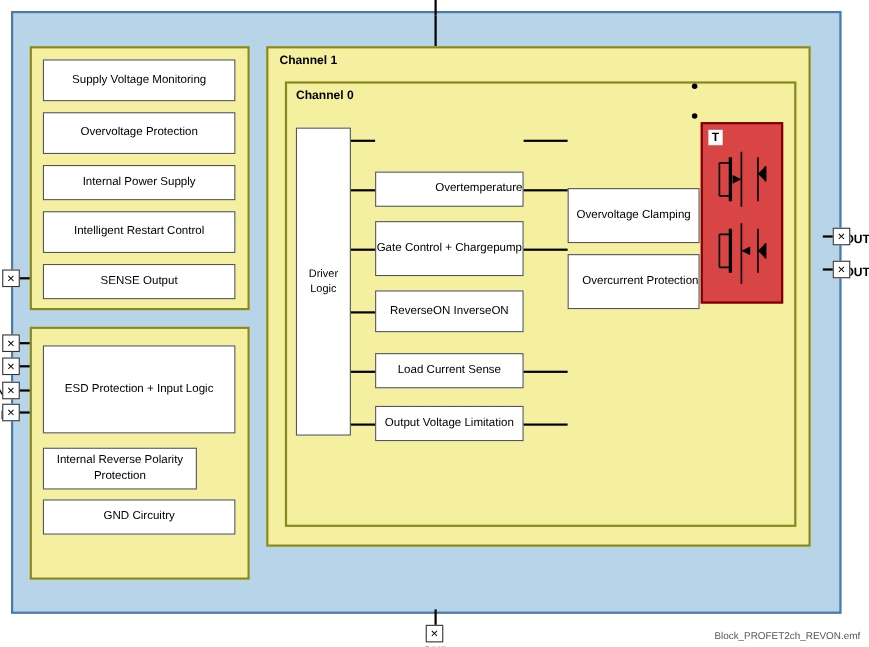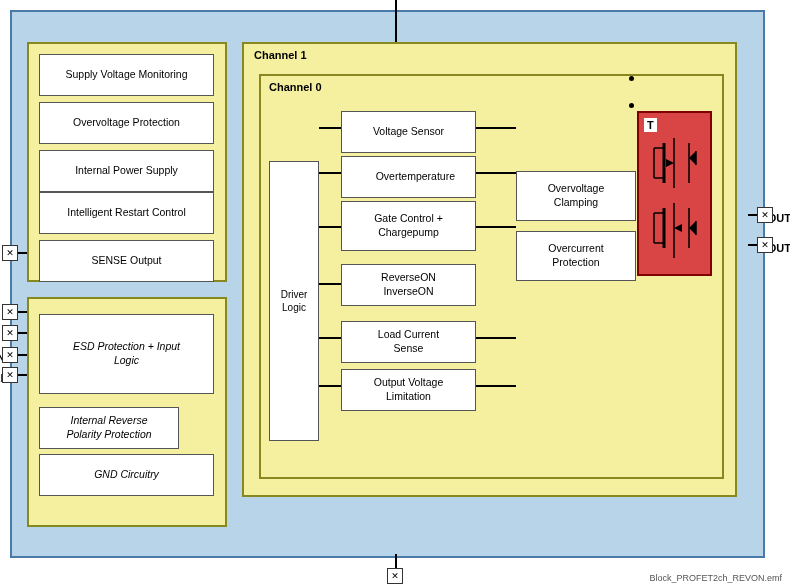--- a/index.html
+++ b/index.html
@@ -31,21 +31,21 @@
     .block {
       position: absolute;
       background: #fff;
       border: 1.5px solid #555;
       display: flex;
       align-items: center;
       justify-content: center;
       text-align: center;
       font-size: 10.5px;
       line-height: 1.3;
-      padding: 20px;
+      padding: 0;
     }
     .cross-box {
       width: 16px;
       height: 16px;
       border: 1.5px solid #333;
       background: #fff;
       display: inline-flex;
       align-items: center;
       justify-content: center;
       font-size: 9px;
@@ -106,21 +106,21 @@
       </div>
 
       <div class="block" style="top:196px; left:10px; width:175px; height:32px;">
         <span>SENSE Output</span>
       </div>
     </div>
 
     <div class="cross-box" style="position:absolute; top:233px; left:-10px;">✕</div>
     <div class="line-h" style="position:absolute; top:240px; left:6px; width:9px;"></div>
 
-    <div style="position:absolute; top:285px; left:15px; width:200px; height:230px; background:#f5f0a0; border:2px solid #888820;font-style:italic;">
+    <div style="position:absolute; top:285px; left:15px; width:200px; height:230px; background:#f5f0a0; border:2px solid #888820;">
 
       <div class="block" style="top:15px; left:10px; width:175px; height:80px;">
         <span>ESD
 Protection
 +
 Input Logic</span>
       </div>
 
       <div class="block" style="top:108px; left:10px; width:140px; height:38px;">
         <span>Internal Reverse
@@ -147,28 +147,25 @@
     <div class="line-h" style="position:absolute; top:362px; left:6px; width:9px;"></div>
 
     <div style="position:absolute; top:30px; left:230px; width:495px; height:455px; background:#f5f0a0; border:2px solid #888820;">
 
       <div style="position:absolute; top:5px; left:10px; font-size:11px; font-weight:bold;">Channel 1</div>
 
       <div style="position:absolute; top:30px; left:15px; width:465px; height:405px; background:#f5f0a0; border:2px solid #888820;">
 
         <div style="position:absolute; top:5px; left:8px; font-size:11px; font-weight:bold;">Channel 0</div>
 
-        <div class="block" style="top:40px; left:8px; width:50px; height:280px; font-size:10px;margin-top:45px;">
+        <div class="block" style="top:40px; left:8px; width:50px; height:280px; font-size:10px;">
           <span>Driver
 Logic</span>
         </div>
 
-        <div class="block" style="top:35px; left:80px; width:135px; height:32px;">
-          <span>Voltage Sensor</span>
-        </div>
 
         <div class="block" style="top:80px; left:80px; width:135px; height:32px;justify-content:flex-end;">
           <span>Overtemperature</span>
         </div>
 
         <div class="block" style="top:125px; left:80px; width:135px; height:50px;">
           <span>Gate Control
 +
 Chargepump</span>
         </div>

